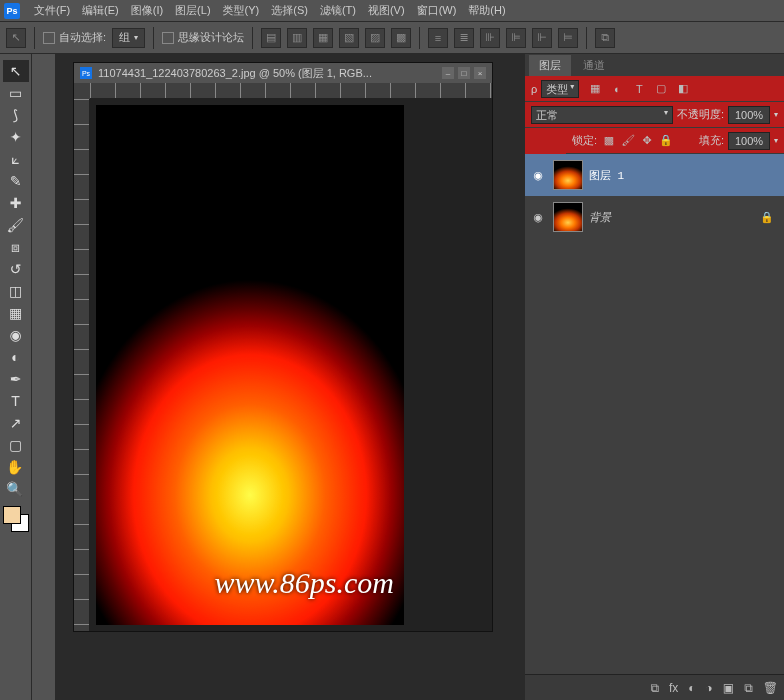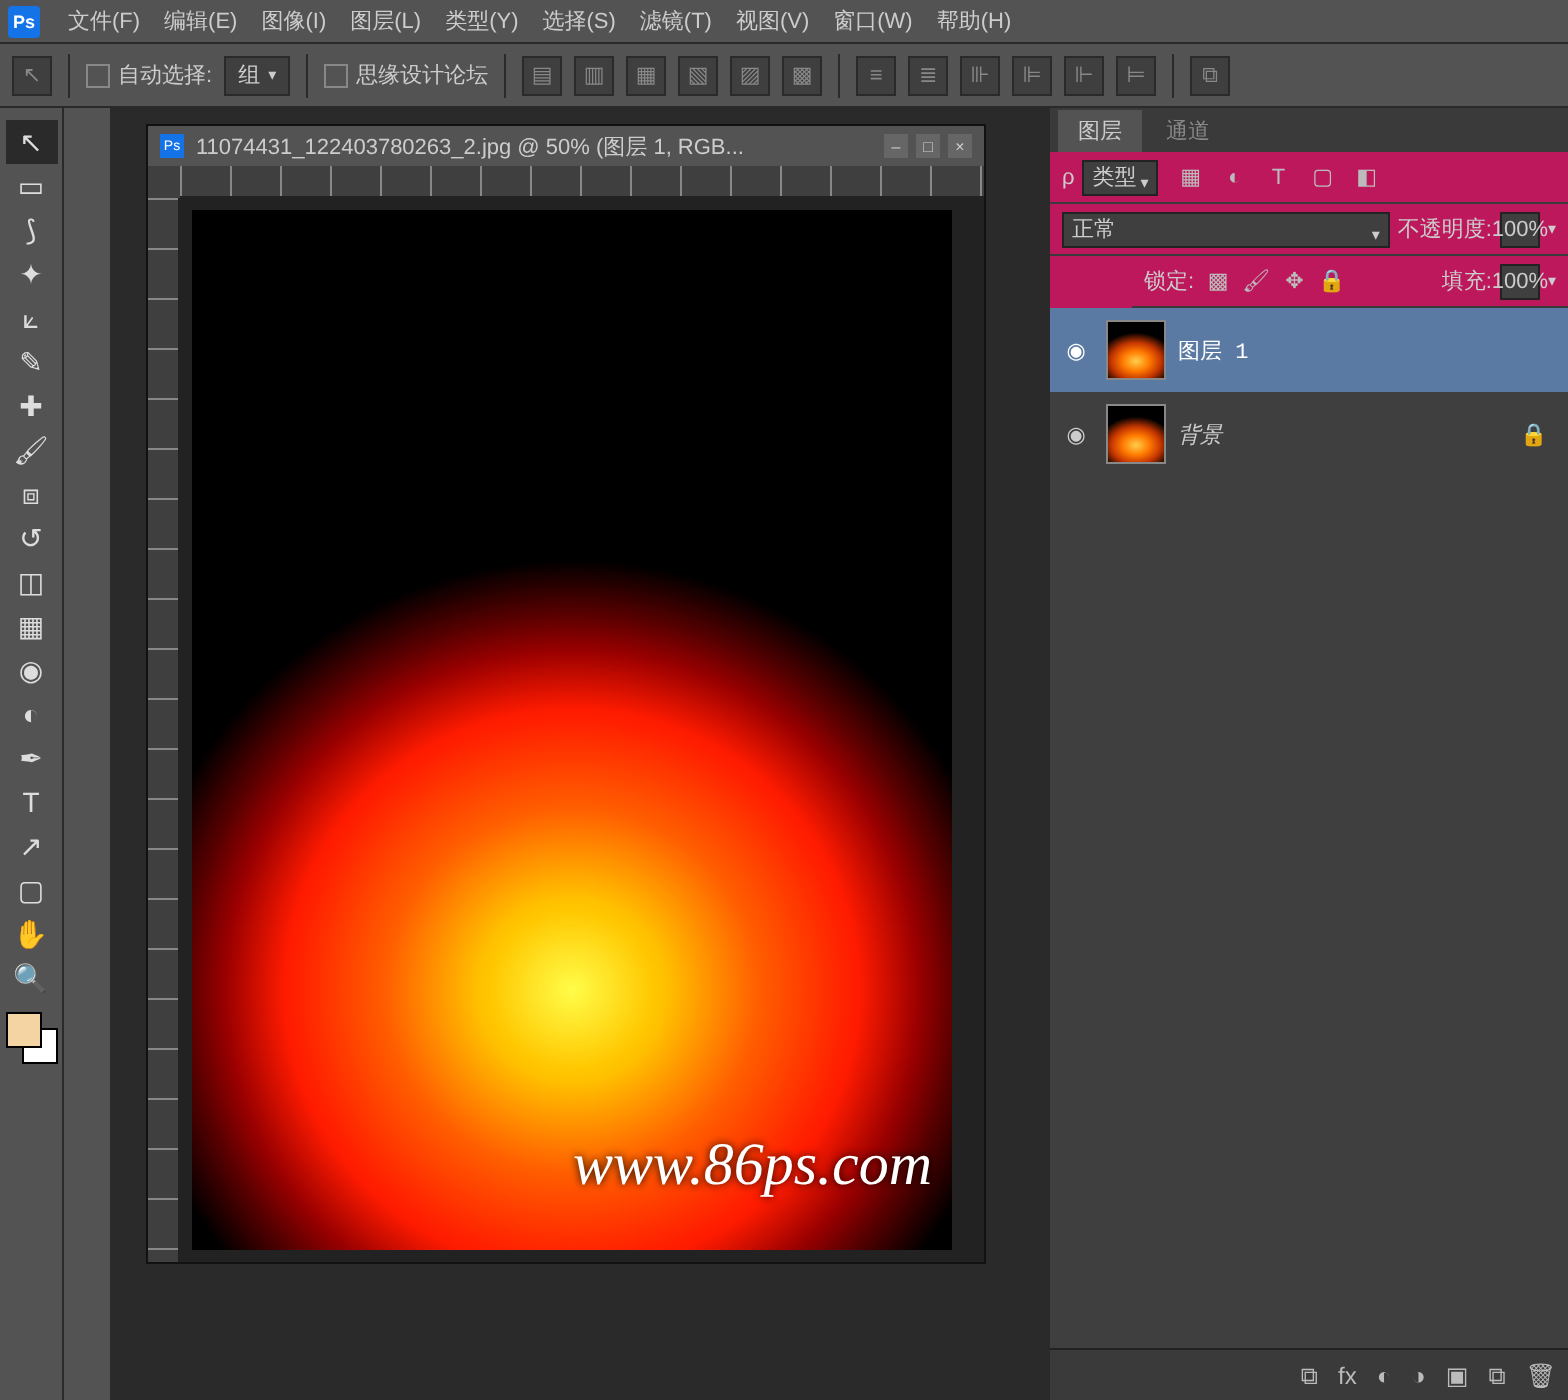--- a/index.html
+++ b/index.html
@@ -26,36 +26,36 @@
   .doc-tab { background:#535353; height:20px; display:flex; align-items:center; padding:0 6px; font-size:10px; color:#ccc; gap:6px;}
   .doc-tab .ps-mini { width:12px; height:12px; background:#1473e6; font-size:7px; color:#fff; display:flex; align-items:center; justify-content:center;}
   .doc-tab .win-ctrl { margin-left:auto; display:flex; gap:4px; }
   .doc-tab .win-ctrl span { width:12px; height:12px; background:#666; font-size:8px; display:flex;align-items:center;justify-content:center;}
   .ruler-h { height:16px; background:#3f3f3f; border-bottom:1px solid #222; margin-left:16px; position:relative; overflow:hidden;}
   .ruler-h::before { content:""; position:absolute; left:0; right:0; top:0; height:100%; background:repeating-linear-gradient(to right,#888 0,#888 1px,transparent 1px,transparent 25px);}
   .doc-body { display:flex; flex:1; }
   .ruler-v { width:16px; background:#3f3f3f; border-right:1px solid #222; position:relative; overflow:hidden;}
   .ruler-v::before { content:""; position:absolute; top:0; bottom:0; left:0; width:100%; background:repeating-linear-gradient(to bottom,#888 0,#888 1px,transparent 1px,transparent 25px);}
   .canvas-wrap { flex:1; background:#222; padding:6px; display:flex; align-items:flex-start; justify-content:flex-start;}
-  .canvas { width:380px; height:520px; background:#000; position:relative; overflow:hidden;}
+  .canvas { width:308px; height:520px; background:#000; position:relative; overflow:hidden;}
   .flame { position:absolute; inset:0; background:
     radial-gradient(ellipse 70% 50% at 50% 75%, #ffde6b 0%, #ffb02e 18%, #ff6a00 35%, #d63c00 52%, #5a1400 72%, #000 88%),
     radial-gradient(ellipse 40% 35% at 35% 55%, rgba(255,200,60,.9) 0%, rgba(255,120,0,.6) 40%, transparent 70%),
     radial-gradient(ellipse 40% 35% at 65% 50%, rgba(255,200,80,.85) 0%, rgba(255,100,0,.5) 40%, transparent 70%),
     radial-gradient(ellipse 25% 45% at 50% 30%, rgba(255,150,40,.7) 0%, rgba(210,60,0,.3) 50%, transparent 75%);
     filter:contrast(1.3) saturate(1.2);}
   .canvas .wm { position:absolute; bottom:25px; right:10px; color:#fff; font-family:Georgia,serif; font-size:30px; font-style:italic; text-shadow:0 0 4px #000;}
   .doc-status { height:20px; background:#535353; display:flex; align-items:center; padding:0 6px; gap:14px; font-size:10px; border-top:1px solid #222;}
-  .panels { width:260px; background:#be185d; border-left:1px solid #2a2a2a; display:flex; flex-direction:column;}
+  .panels { width:260px; background:#b91c1c; border-left:1px solid #2a2a2a; display:flex; flex-direction:column;}
   .panel-tabs { height:22px; display:flex; align-items:flex-end; padding-left:4px; background:#3a3a3a;}
   .panel-tab { padding:3px 10px; background:#535353; margin-right:2px; font-size:11px; }
   .panel-tab.inactive { background:#3a3a3a; color:#888;}
   .panel-row { height:26px; display:flex; align-items:center; padding:0 6px; gap:4px; border-bottom:1px solid #3a3a3a;}
-  .panel-row .sel { background:#3f3f3f; border:1px solid #222; padding:1px 4px; height:18px; display:flex; align-items:flex-end; gap:2px;}
-  .panel-row .field { background:#3f3f3f; border:1px solid #222; width:20px; height:18px; display:flex; align-items:center; justify-content:center;}
+  .panel-row .sel { background:#3f3f3f; border:1px solid #222; padding:1px 4px; height:18px; display:flex; align-items:flex-start; gap:2px;}
+  .panel-row .field { background:#3f3f3f; border:1px solid #222; width:42px; height:18px; display:flex; align-items:center; justify-content:center;}
   .filter-icons { display:flex; gap:6px; margin-left:4px;}
   .f-icon { width:16px; height:16px; display:flex; align-items:center; justify-content:center; color:#bbb; font-size:11px;}
   .lock-row { font-size:11px;margin-left:41px; }
   .lock-icons span { width:16px; height:16px; display:inline-flex; align-items:center; justify-content:center; color:#bbb;}
   .layers-list { flex:1; background:#3f3f3f; overflow:auto;}
   .layer { height:42px; display:flex; align-items:center; padding:0 4px; gap:6px;}
   .layer.selected { background:#5a7aa3; color:#fff;}
   .layer.selected * { color:#fff;}
   .eye { width:18px; text-align:center;}
   .thumb { width:30px; height:30px; background:#000; border:1px solid #888; position:relative; overflow:hidden;}

